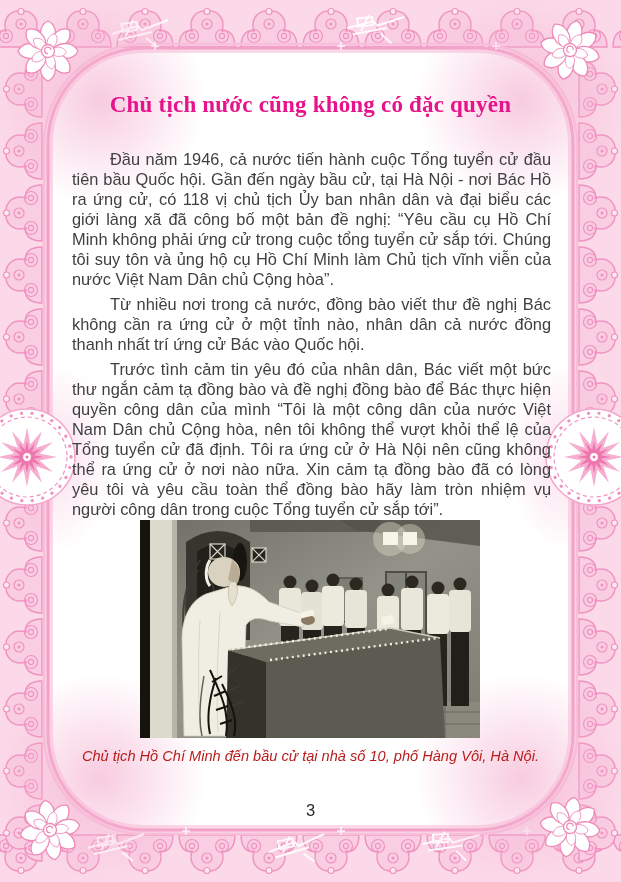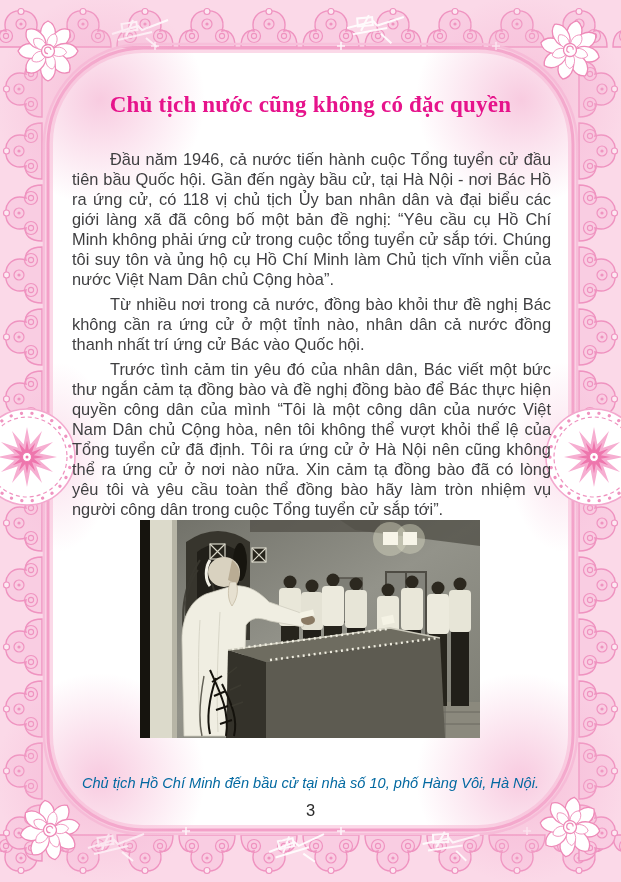--- a/index.html
+++ b/index.html
@@ -10,22 +10,22 @@
   .content{position:absolute;left:0;top:0;width:621px;height:882px;}
   .title{position:absolute;left:57px;top:92px;width:507px;text-align:center;
          font-family:"Liberation Serif","DejaVu Serif",serif;font-weight:bold;
          font-size:23px;letter-spacing:.2px;color:var(--title-color,#e6138b);}
   .body-text{position:absolute;left:72px;top:149px;width:479px;
          font-size:16.4px;line-height:20px;color:var(--body-text,#3f3f41);
          text-align:justify;}
   .body-text p{margin:0 0 5px 0;text-indent:38px;}
   .photo{position:absolute;left:140px;top:520px;width:340px;height:218px;}
   .photo svg{display:block;width:100%;height:100%;}
-  .caption{position:absolute;left:57px;top:775px;width:507px;text-align:center;
-         font-size:14.6px;font-style:italic;color:#0369a1;}
+  .caption{position:absolute;left:57px;top:748px;width:507px;text-align:center;
+         font-size:14.6px;font-style:italic;color:#b91c1c;}
   .pageno{position:absolute;left:0;top:801px;width:621px;text-align:center;
          font-size:16.5px;color:#2b2b2b;}
 </style>
 </head>
 <body>
 
 <div class="page">
 
   <svg class="decor" viewBox="0 0 621 882" xmlns="http://www.w3.org/2000/svg">
     <defs>
@@ -174,21 +174,21 @@
       <use href="#medallion" transform="translate(27,457)"></use>
       <use href="#medallion" transform="translate(594,457)"></use>
     </g>
   </svg>
 
   <div class="content">
     <div class="title">Chủ tịch nước cũng không có đặc quyền</div>
 
     <div class="body-text">
       <p>Đầu năm 1946, cả nước tiến hành cuộc Tổng tuyển cử đầu tiên bầu Quốc hội. Gần đến ngày bầu cử, tại Hà Nội - nơi Bác Hồ ra ứng cử, có 118 vị chủ tịch Ủy ban nhân dân và đại biểu các giới làng xã đã công bố một bản đề nghị: “Yêu cầu cụ Hồ Chí Minh không phải ứng cử trong cuộc tổng tuyển cử sắp tới. Chúng tôi suy tôn và ủng hộ cụ Hồ Chí Minh làm Chủ tịch vĩnh viễn của nước Việt Nam Dân chủ Cộng hòa”.</p>
-      <p>Từ nhiều nơi trong cả nước, đồng bào khỏi thư đề nghị Bác không cần ra ứng cử ở một tỉnh nào, nhân dân cả nước đồng thanh nhất trí ứng cử Bác vào Quốc hội.</p>
+      <p>Từ nhiều nơi trong cả nước, đồng bào viết thư đề nghị Bác không cần ra ứng cử ở một tỉnh nào, nhân dân cả nước đồng thanh nhất trí ứng cử Bác vào Quốc hội.</p>
       <p>Trước tình cảm tin yêu đó của nhân dân, Bác viết một bức thư ngắn cảm tạ đồng bào và đề nghị đồng bào để Bác thực hiện quyền công dân của mình “Tôi là một công dân của nước Việt Nam Dân chủ Cộng hòa, nên tôi không thể vượt khỏi thể lệ của Tổng tuyển cử đã định. Tôi ra ứng cử ở Hà Nội nên cũng không thể ra ứng cử ở nơi nào nữa. Xin cảm tạ đồng bào đã có lòng yêu tôi và yêu cầu toàn thể đồng bào hãy làm tròn nhiệm vụ người công dân trong cuộc Tổng tuyển cử sắp tới”.</p>
     </div>
 
     <div class="photo">
       <svg viewBox="0 0 340 218" preserveAspectRatio="none" xmlns="http://www.w3.org/2000/svg">
         <defs>
           <linearGradient id="wallg" x1="0" y1="0" x2="1" y2="1">
             <stop offset="0" stop-color="#6e6e66"></stop>
             <stop offset="0.5" stop-color="#93938a"></stop>
             <stop offset="1" stop-color="#7c7c72"></stop>

